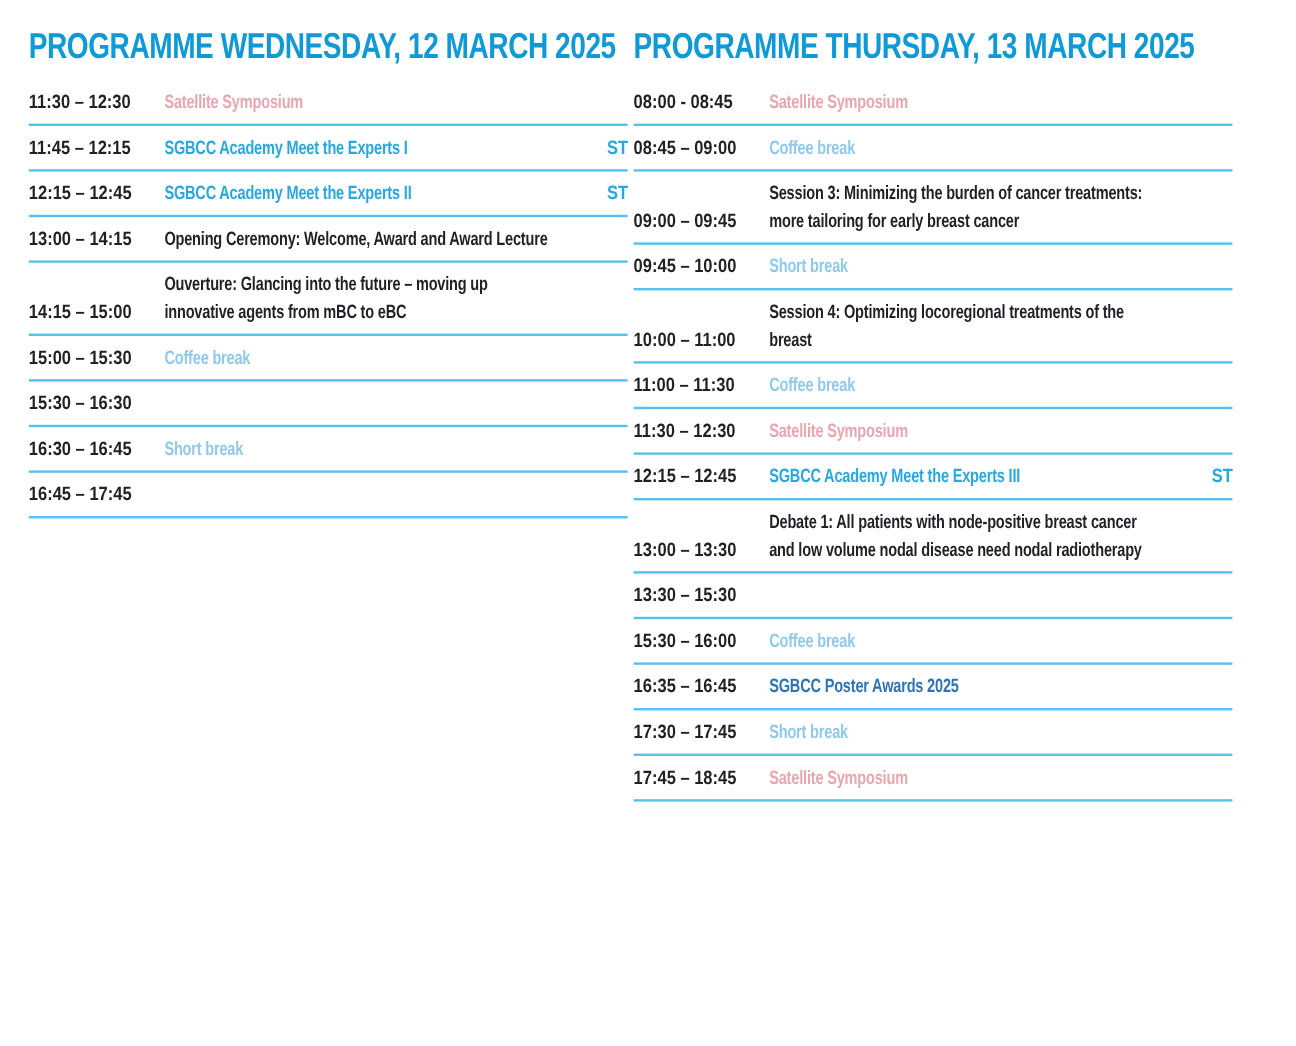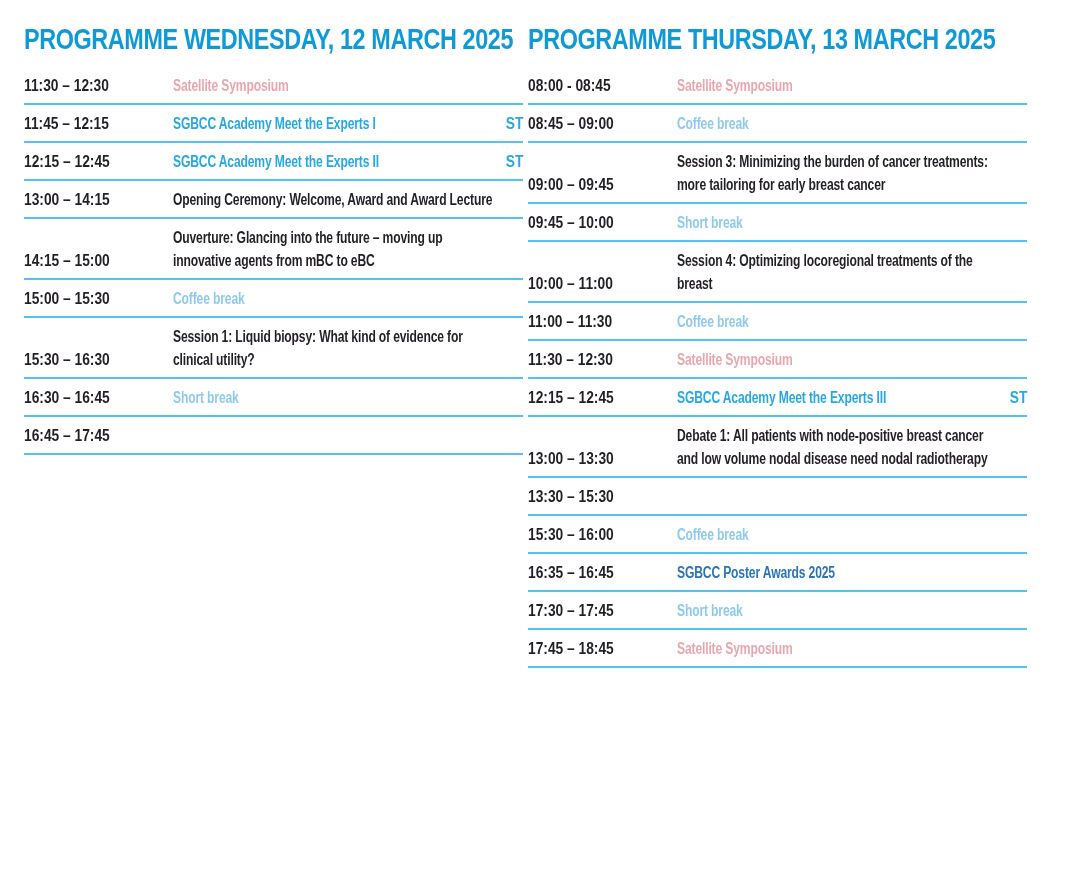--- a/index.html
+++ b/index.html
@@ -24,21 +24,21 @@
   .row{
     display:flex;align-items:flex-end;position:relative;
     border-bottom:2px solid var(--c-line);padding:7px 0 6px;
   }
   .cell-time{width:113px;flex:none;}
   .time-text{
     display:inline-block;white-space:nowrap;font-weight:700;font-size:16px;
     line-height:23px;color:var(--c-session);
     transform:scaleX(0.86);transform-origin:0 50%;
   }
-  .cell-title{flex:1;min-width:0;margin-left:36px;}
+  .cell-title{flex:1;min-width:0;}
   .title-text{
     display:block;width:132%;font-weight:700;font-size:16px;line-height:23px;
     letter-spacing:-0.2px;white-space:pre-line;color:var(--c-session);
     transform:scaleX(0.757);transform-origin:0 0;
   }
   .tag{
     position:absolute;right:0;top:7px;font-weight:700;font-size:16px;
     line-height:23px;transform:scaleX(0.86);transform-origin:100% 50%;
   }
   .satellite{color:var(--c-satellite);}
@@ -113,24 +113,20 @@
     <div class="cell-title">
       <span class="title-text break">Coffee break</span>
     </div>
 
   </div>
 
   <div class="row">
     <div class="cell-time">
       <span class="time-text">15:30 – 16:30</span>
     </div>
-    <div class="cell-title">
-      <span class="title-text session">Session 1: Liquid biopsy: What kind of evidence for
-clinical utility?</span>
-    </div>
 
   </div>
 
   <div class="row">
     <div class="cell-time">
       <span class="time-text">16:30 – 16:45</span>
     </div>
     <div class="cell-title">
       <span class="title-text break">Short break</span>
     </div>

